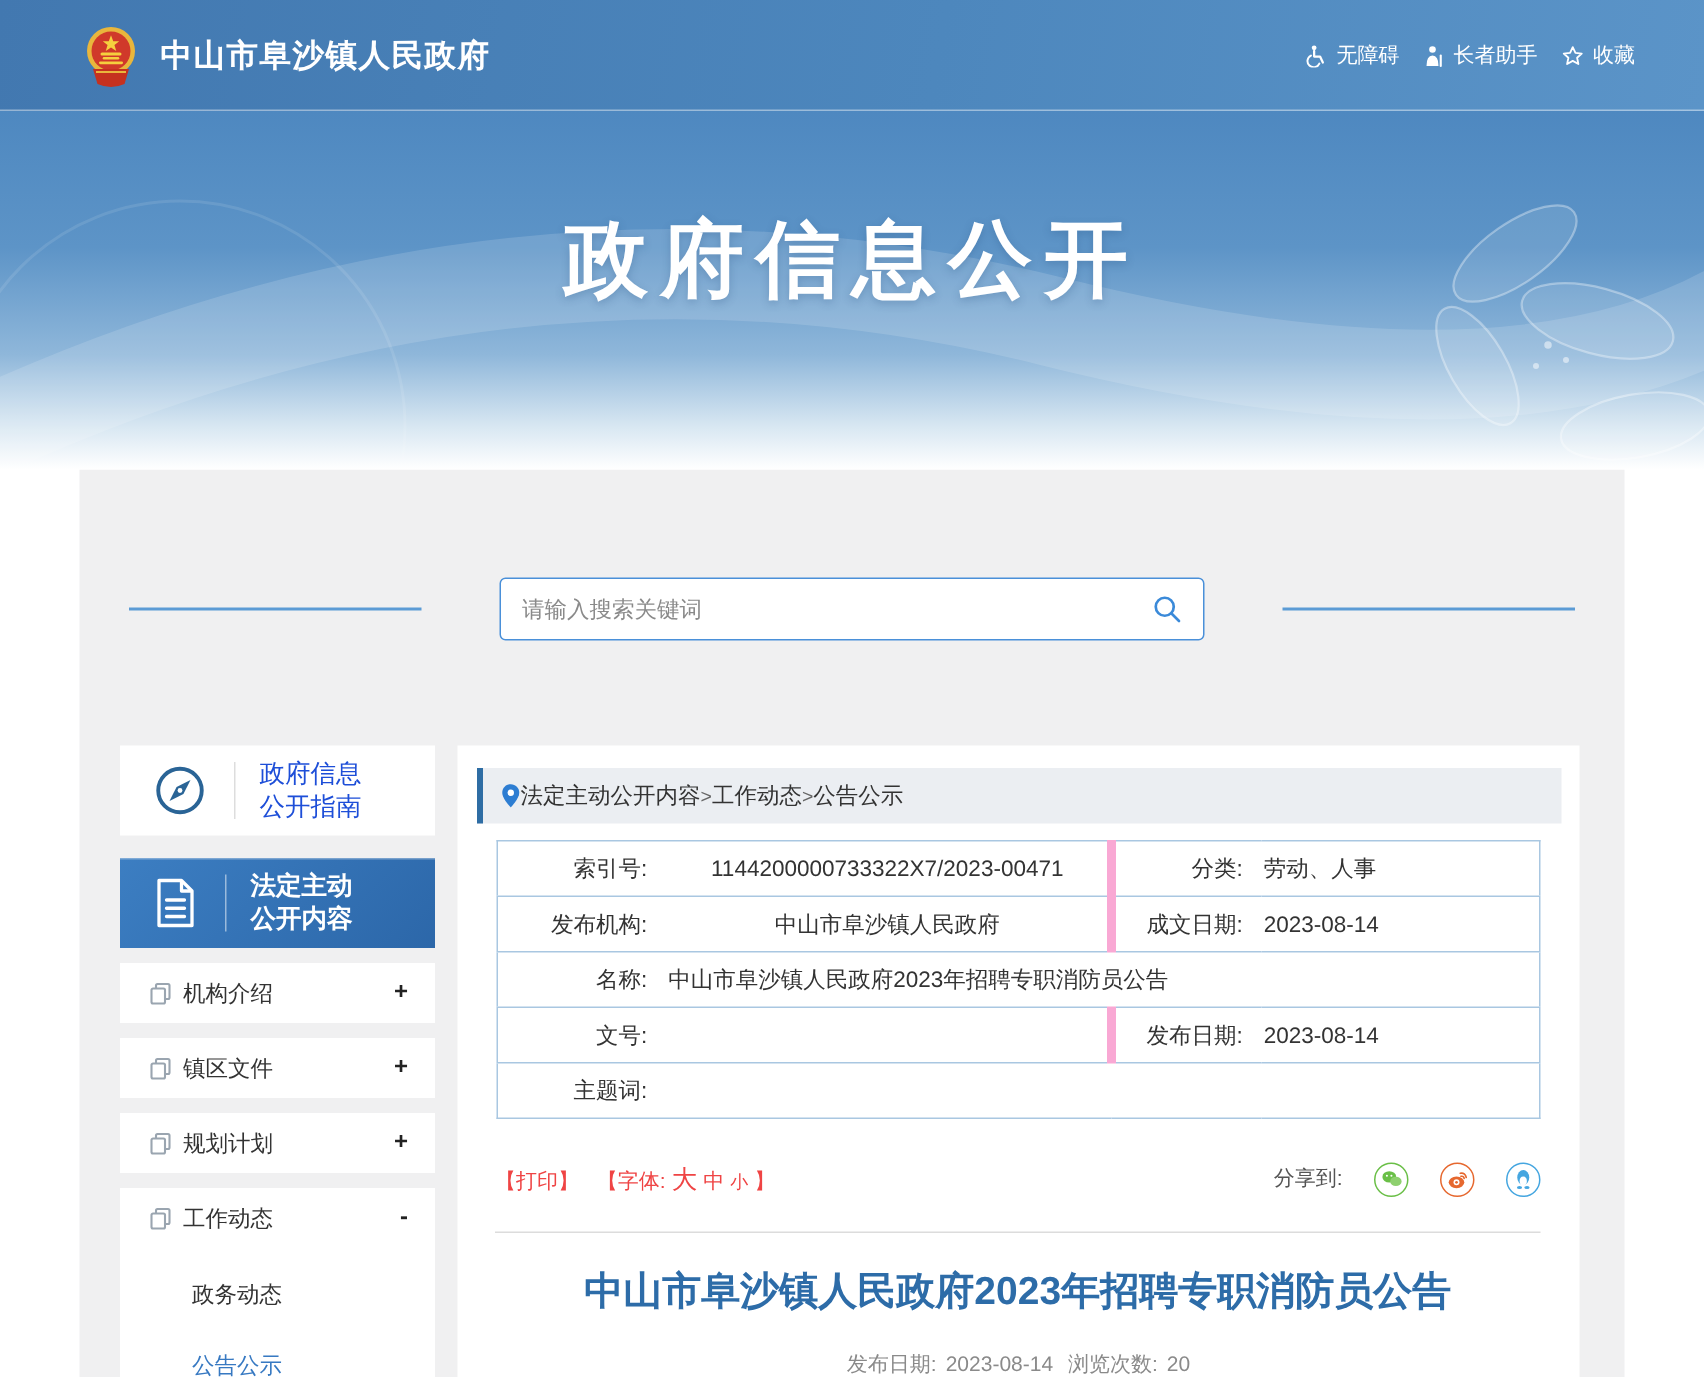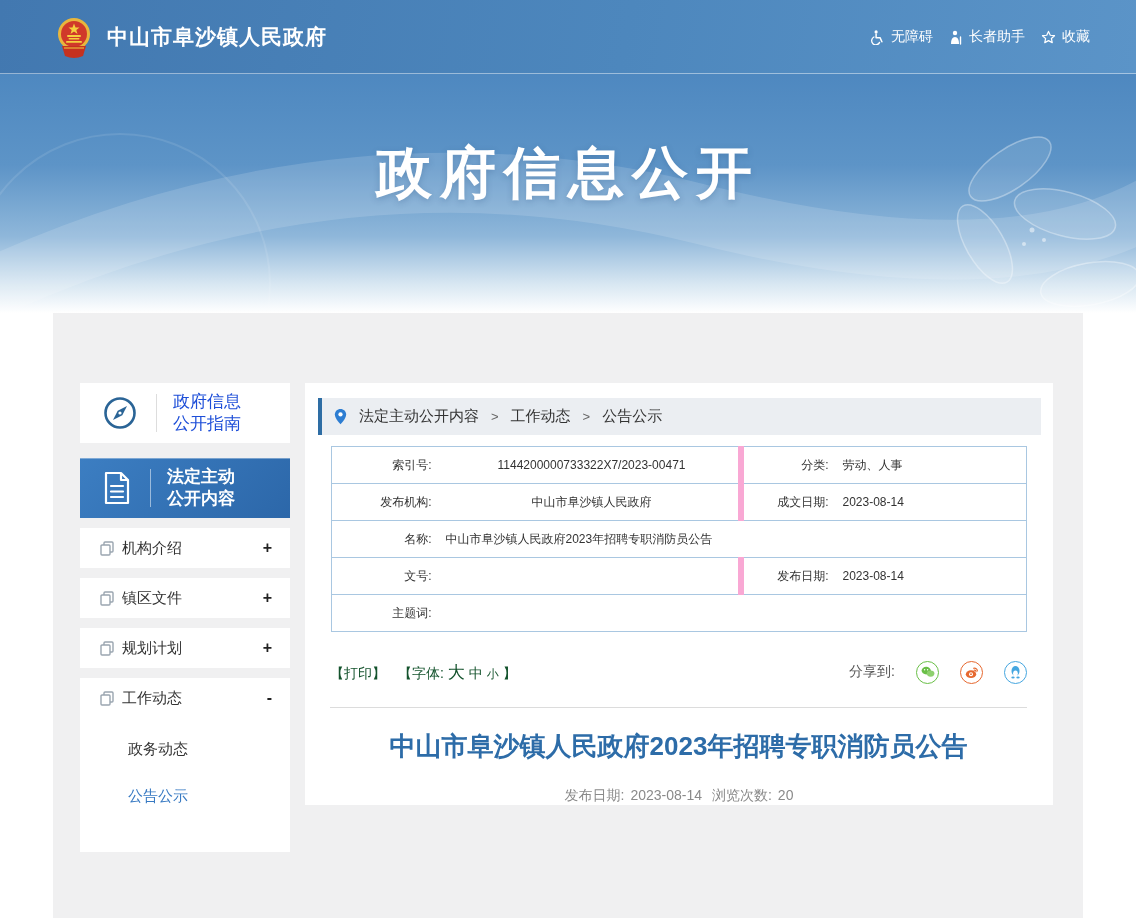--- a/index.html
+++ b/index.html
@@ -55,34 +55,34 @@
   .menu-head .m-label { font-size:15px; color:#333; margin-left:8px; flex:1; }
   .menu-head .m-toggle { font-size:16px; color:#222; font-weight:bold; }
   .submenu { padding:8px 0 14px; }
   .submenu-item { height:47px; display:flex; align-items:center; padding-left:48px; font-size:15px; color:#333; cursor:pointer; }
   .submenu-item.active { color:#3779c2; }
   .menu-item.expanded { min-height:174px; }
 
   
   .panel { width:748px; flex:none; background:#fff; min-height:421px; }
   .breadcrumb { margin:15px 12px 0 13px; height:37px; background:#ebeef2; border-left:4px solid #2e6da4;
-    display:flex; align-items:center; padding-left:12px; gap:12px; }
+    display:flex; align-items:center; padding-left:12px; gap:0; }
   .breadcrumb .crumb { font-size:15px; color:#333; cursor:pointer; }
   .breadcrumb .sep { font-size:13px; color:#666; }
 
   table.doc { margin:11px auto 0; width:696px; border:1px solid #a9c7e1; border-collapse:collapse; }
-  table.doc td { height:37px; font-size:12px; color:#333; }
+  table.doc td { height:37px; font-size:15px; color:#333; }
   table.doc tr + tr td { border-top:1px solid #a9c7e1; }
   td.t-lbl { width:112px; text-align:right; padding-right:12px; }
   td.t-val { padding-left:2px; }
   td.divider { border-right:6px solid #f9a8d4; width:297px;text-align:center; }
   td.t-lbl2 { width:100px; text-align:right; padding-right:12px; }
 
   .toolbar { margin:28px 26px 0 25px; display:flex; align-items:center; justify-content:space-between; height:24px; }
-  .tool-left { font-size:14px; color:#14532d; display:flex; align-items:baseline; gap:4px;text-align:center; }
+  .tool-left { font-size:14px; color:#ef4444; display:flex; align-items:baseline; gap:4px;text-align:center; }
   .font-size-l { font-size:17px; cursor:pointer; } .font-size-m { font-size:14px; cursor:pointer; } .font-size-s { font-size:12px; cursor:pointer; }
   .tool-left .tool-btn { cursor:pointer; }
   .tool-right { display:flex; align-items:center; gap:21px; font-size:14px; color:#555; }
   .share-ico { width:23px; height:23px; border-radius:50%; display:flex; align-items:center; justify-content:center; cursor:pointer; background:#fff; }
   .share-ico.wechat { border:1.5px solid #6abf47; }
   .share-ico.weibo  { border:1.5px solid #e6682f; }
   .share-ico.qq     { border:1.5px solid #45a6e0; }
 
   .article-rule { margin:23px 26px 0 25px; border:none; border-top:1px solid #dcdcdc; }
   .article-title { margin:22px 26px 0 25px; text-align:center; font-size:26px; font-weight:bold; color:#2d6ca8; line-height:1.25; }
@@ -148,20 +148,33 @@
         <circle cx="1032" cy="156" r="2.5"></circle>
           <circle cx="1044" cy="166" r="2"></circle>
           <circle cx="1024" cy="170" r="2"></circle>
       </g>
     </svg>
     <h1 class="banner-title">政府信息公开</h1>
   </section>
 
   <main class="card">
 
+    <div class="search-row">
+      <span class="deco-line"></span>
+      <div class="search-box">
+        <input type="text" placeholder="请输入搜索关键词" style="">
+        <button class="search-btn">
+          <svg width="20" height="20" viewBox="0 0 20 20">
+            <circle cx="8.5" cy="8.5" r="6" fill="none" stroke="#3b8ad9" stroke-width="1.8"></circle>
+            <path d="M13 13 L18 18" stroke="#3b8ad9" stroke-width="1.8" stroke-linecap="round"></path>
+          </svg>
+        </button>
+      </div>
+      <span class="deco-line"></span>
+    </div>
 
     <div class="content-row">
 
       <aside class="sidebar">
 
         <div class="side-card">
           <svg width="36" height="36" viewBox="0 0 36 36">
             <circle cx="18" cy="18" r="14.5" fill="none" stroke="#2a6496" stroke-width="2.6"></circle>
             <polygon points="25,11 20.3,20.3 11,25 15.7,15.7" fill="#2a6496"></polygon>
             <circle cx="18" cy="18" r="1.6" fill="#fff"></circle>

